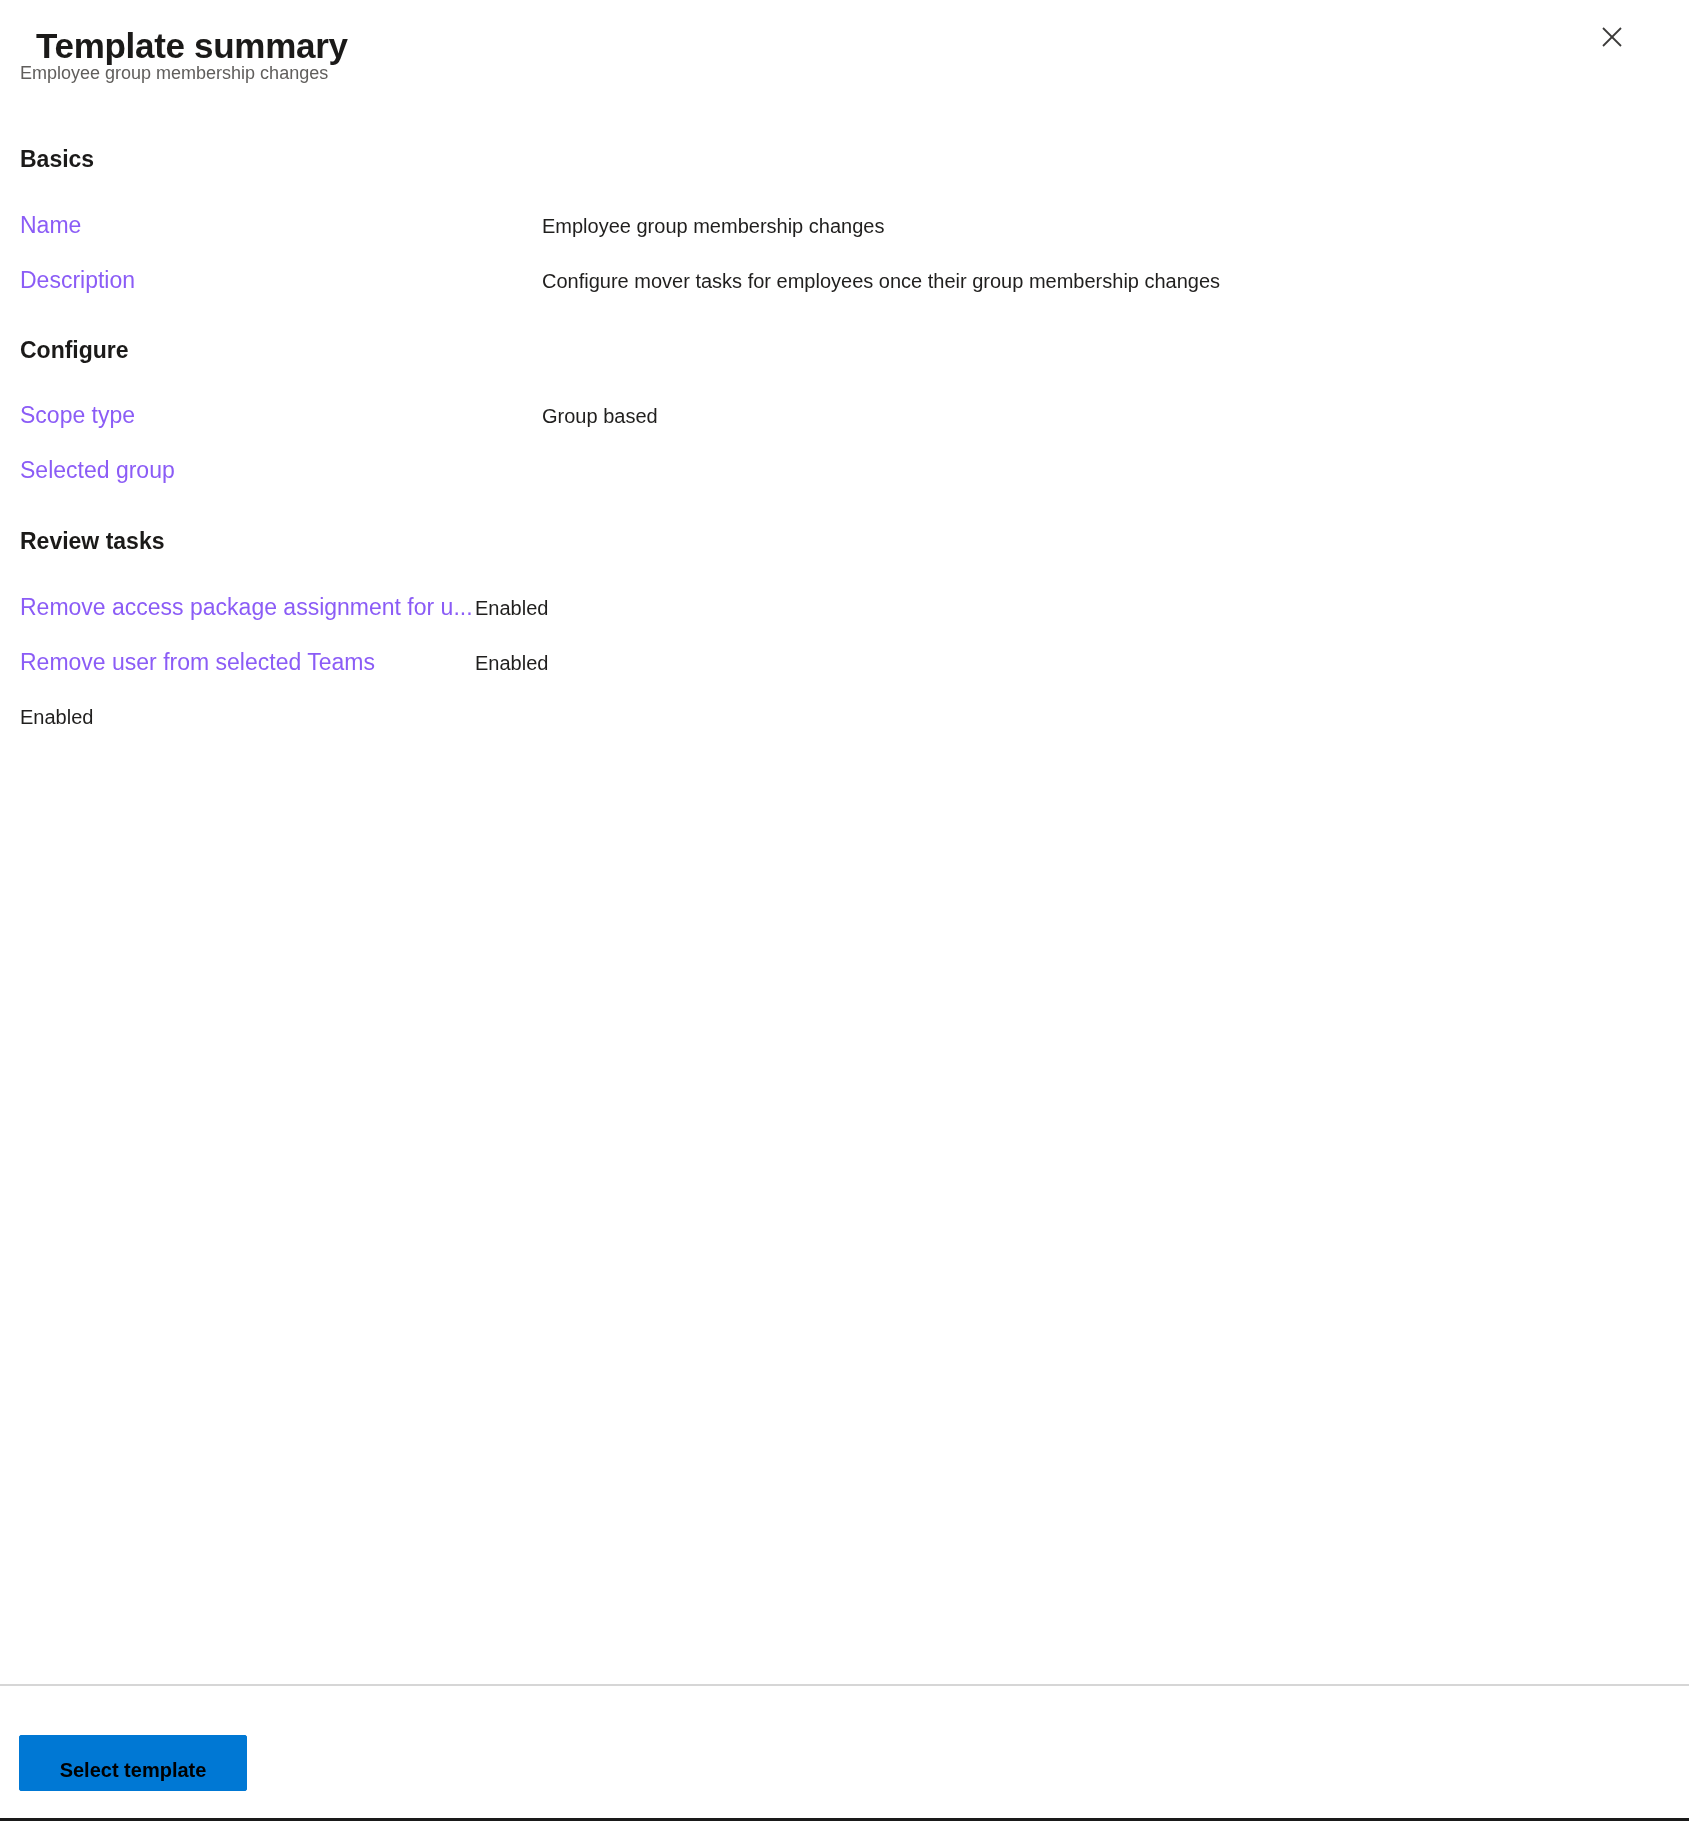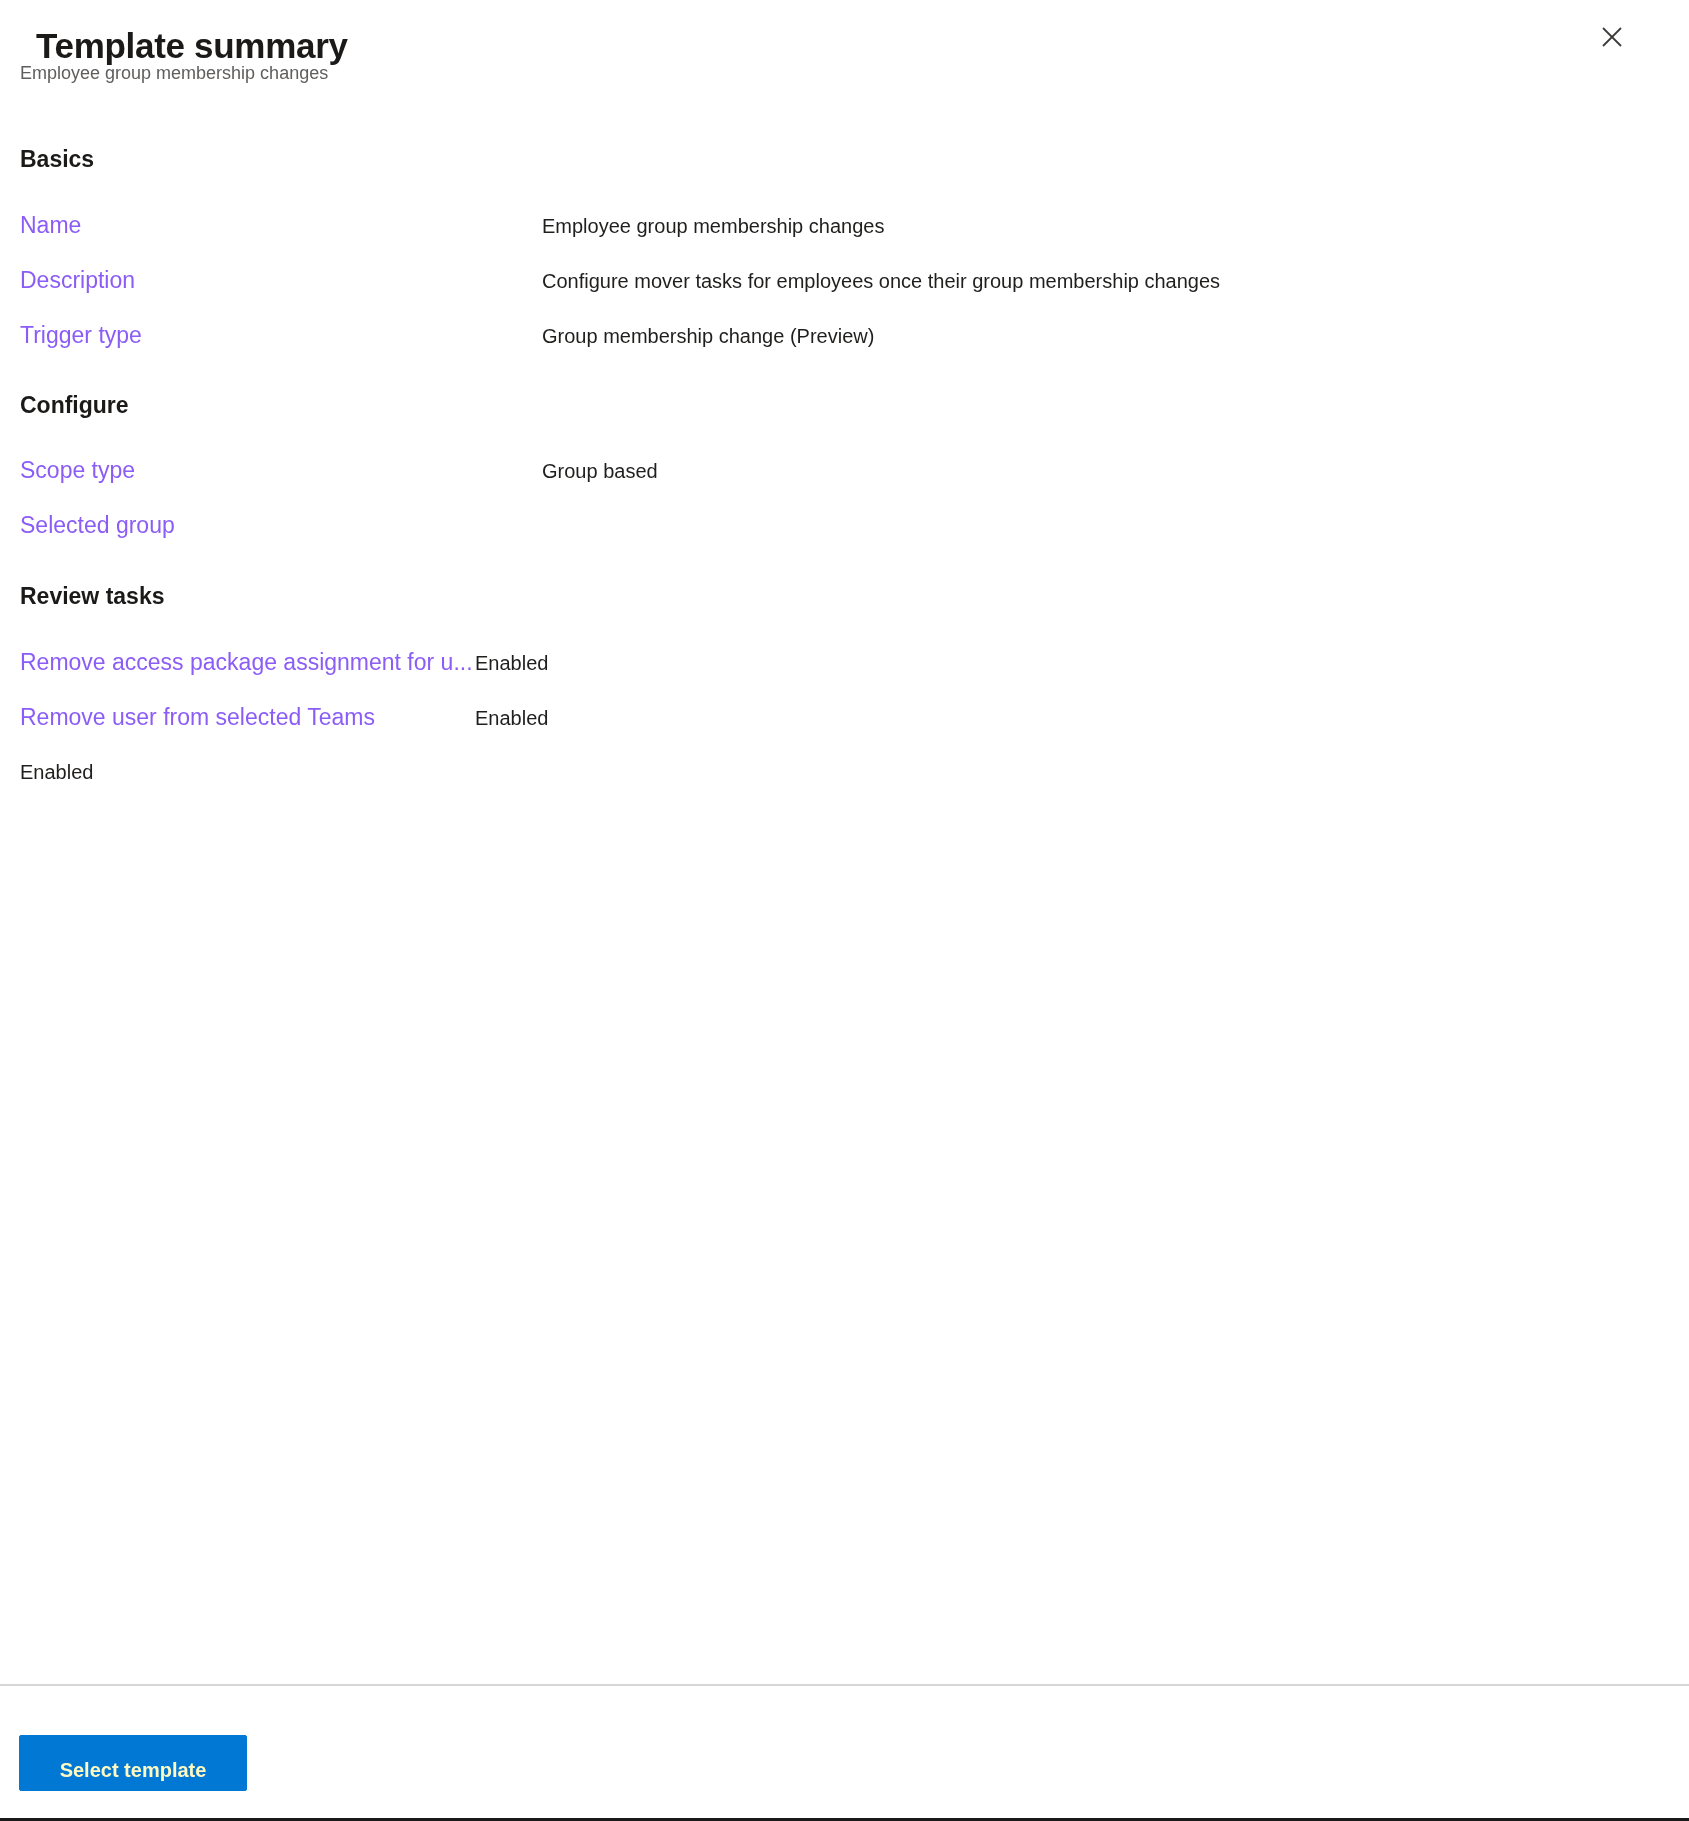--- a/index.html
+++ b/index.html
@@ -130,21 +130,21 @@
     border-top: 2px solid #d6d6d6;
     background: #ffffff;
   }
   #select-template-button {
     position: absolute;
     left: 19px;
     top: 49px;
     min-width: 228px;
     height: 56px;
     background: #0078d4;
-    color: #fef9c3;
+    color: #000000;
     border: 1px solid #0078d4;
     border-radius: 2px;
     font-family: "Liberation Sans", sans-serif;
     font-size: 20px;
     font-weight: 600;
     cursor: pointer;
     padding: 16px 18px;
     line-height: 36px;
   }
 </style>
@@ -170,24 +170,20 @@
     <h2 class="section-heading">Basics</h2>
     <div class="section-rows">
       <div class="kv-row">
         <div class="kv-label">Name</div>
         <div class="kv-value">Employee group membership changes</div>
       </div>
       <div class="kv-row">
         <div class="kv-label">Description</div>
         <div class="kv-value">Configure mover tasks for employees once their group membership changes</div>
       </div>
-      <div class="kv-row">
-        <div class="kv-label">Trigger type</div>
-        <div class="kv-value">Group membership change (Preview)</div>
-      </div>
     </div>
   </section>
 
   <section class="section" id="section-configure">
     <h2 class="section-heading">Configure</h2>
     <div class="section-rows">
       <div class="kv-row">
         <div class="kv-label">Scope type</div>
         <div class="kv-value">Group based</div>
       </div>

